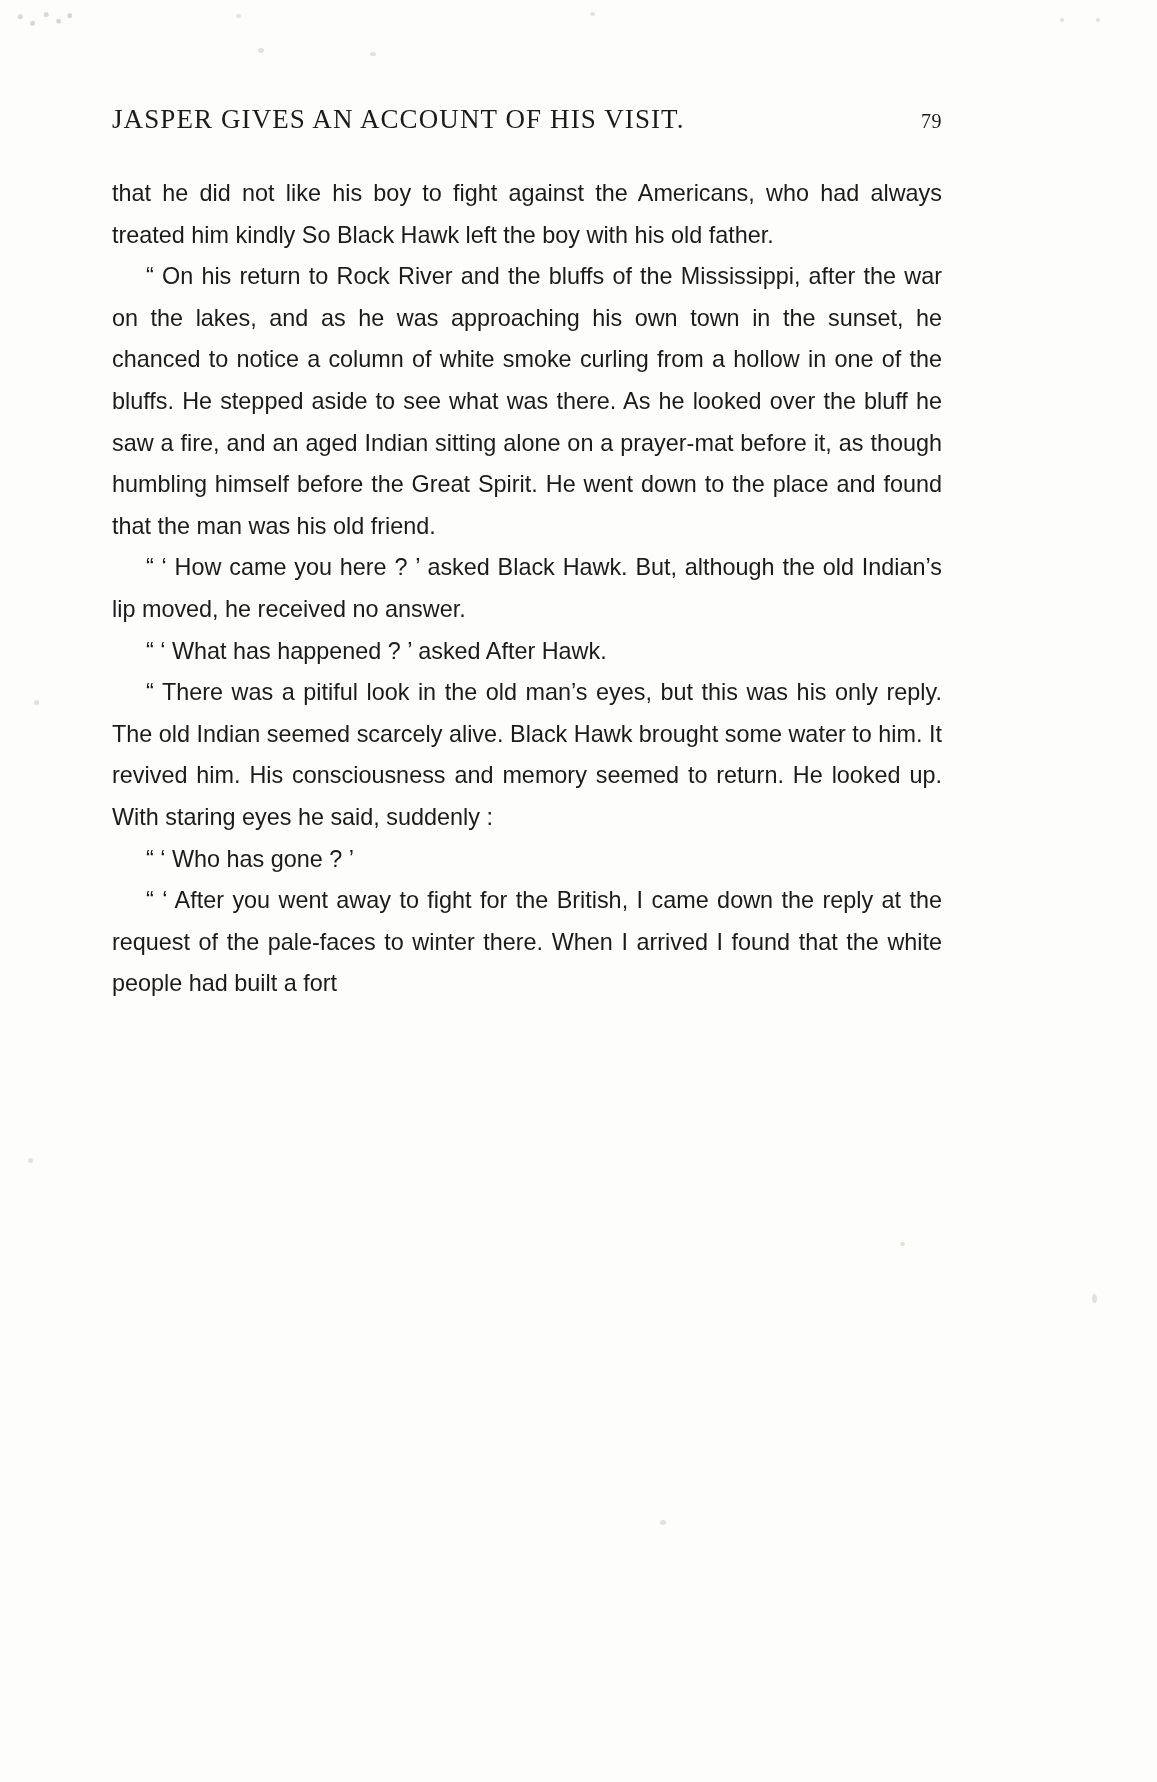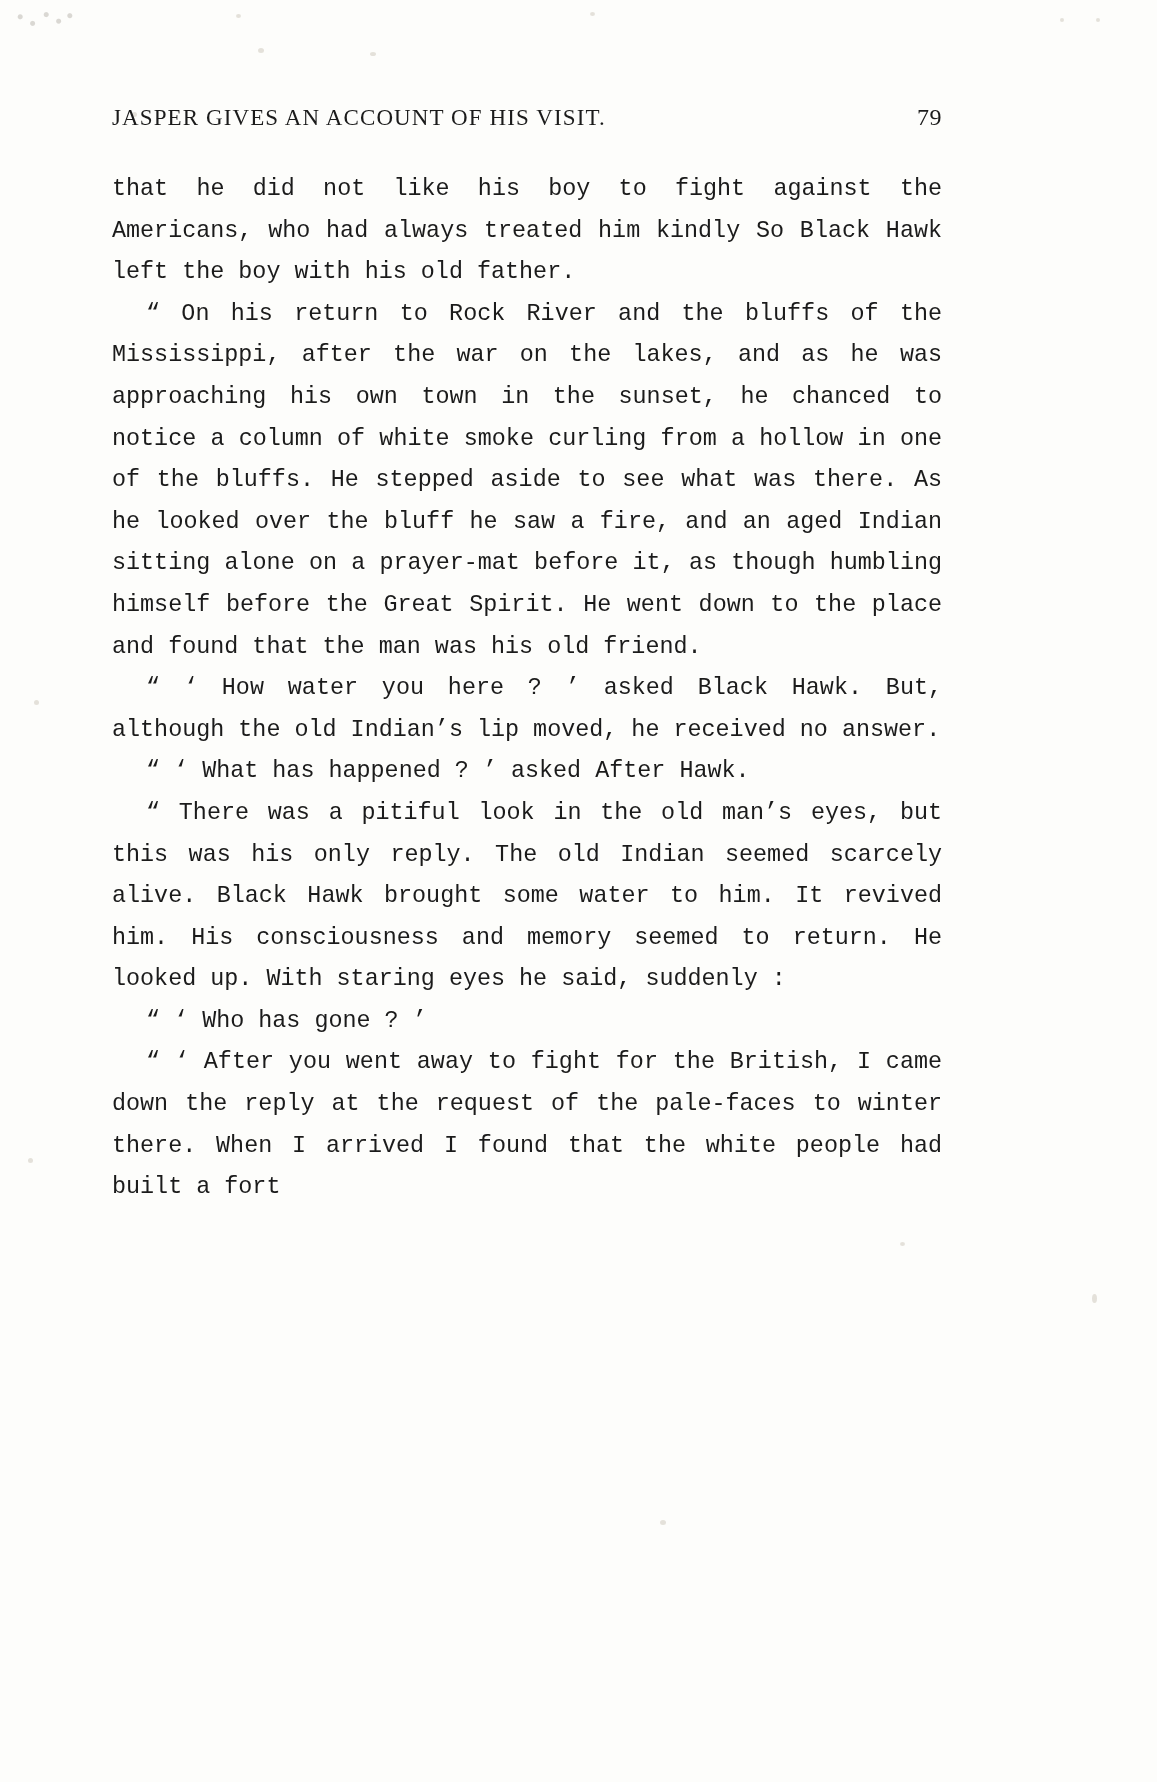--- a/index.html
+++ b/index.html
@@ -28,38 +28,38 @@
     top: 104px;
     width: 830px;
   }
   .running-head {
     display: flex;
     align-items: baseline;
     justify-content: space-between;
     margin-bottom: 38px;
   }
   .running-head .head-title {
-    font-size: 23px;
+    font-size: 27px;
     letter-spacing: 1.1px;
     font-family: "Liberation Serif", serif;
     white-space: nowrap;
     text-align: center;
   }
   .running-head .page-number {
-    font-size: 24px;
+    font-size: 20px;
     font-family: "Liberation Serif", serif;
     letter-spacing: 0.5px;
   }
   .body-text p {
     margin: 0;
     font-size: 23.4px;
     line-height: 41.6px;
     text-align: justify;
     text-justify: inter-word;
-    font-family: Liberation Mono, monospace;
+    font-family: Liberation Sans, sans-serif;
     hyphens: none;
   }
   .body-text p.indent {
     text-indent: 34px;
   }
   .body-text p.noindent {
     text-indent: 0;
   }
   
   .speck {
@@ -105,21 +105,21 @@
   <div class="page-inner">
 
     <div class="running-head">
       <span class="head-title">JASPER GIVES AN ACCOUNT OF HIS VISIT.</span>
       <span class="page-number">79</span>
     </div>
 
     <div class="body-text">
       <p class="noindent">that he did not like his boy to fight against the Americans, who had always treated him kindly  So Black Hawk left the boy with his old father.</p>
       <p class="indent">“ On his return to Rock River and the bluffs of the Mississippi, after the war on the lakes, and as he was approaching his own town in the sunset, he chanced to notice a column of white smoke curling from a hollow in one of the bluffs. He stepped aside to see what was there.  As he looked over the bluff he saw a fire, and an aged Indian sitting alone on a prayer-mat before it, as though humbling himself before the Great Spirit.  He went down to the place and found that the man was his old friend.</p>
-      <p class="indent">“ ‘ How water you here ? ’ asked Black Hawk.  But, although the old Indian’s lip moved, he received no answer.</p>
+      <p class="indent">“ ‘ How came you here ? ’ asked Black Hawk.  But, although the old Indian’s lip moved, he received no answer.</p>
       <p class="indent">“ ‘ What has happened ? ’ asked After Hawk.</p>
       <p class="indent">“ There was a pitiful look in the old man’s eyes, but this was his only reply.  The old Indian seemed scarcely alive. Black Hawk brought some water to him.  It revived him.  His consciousness and memory seemed to return.  He looked up. With staring eyes he said, suddenly :</p>
       <p class="indent">“ ‘ Who has gone ? ’</p>
       <p class="indent">“ ‘ After you went away to fight for the British, I came down the reply at the request of the pale-faces to winter there. When I arrived I found that the white people had built a fort</p>
     </div>
 
   </div>
 </div>
 
 </body></html>

